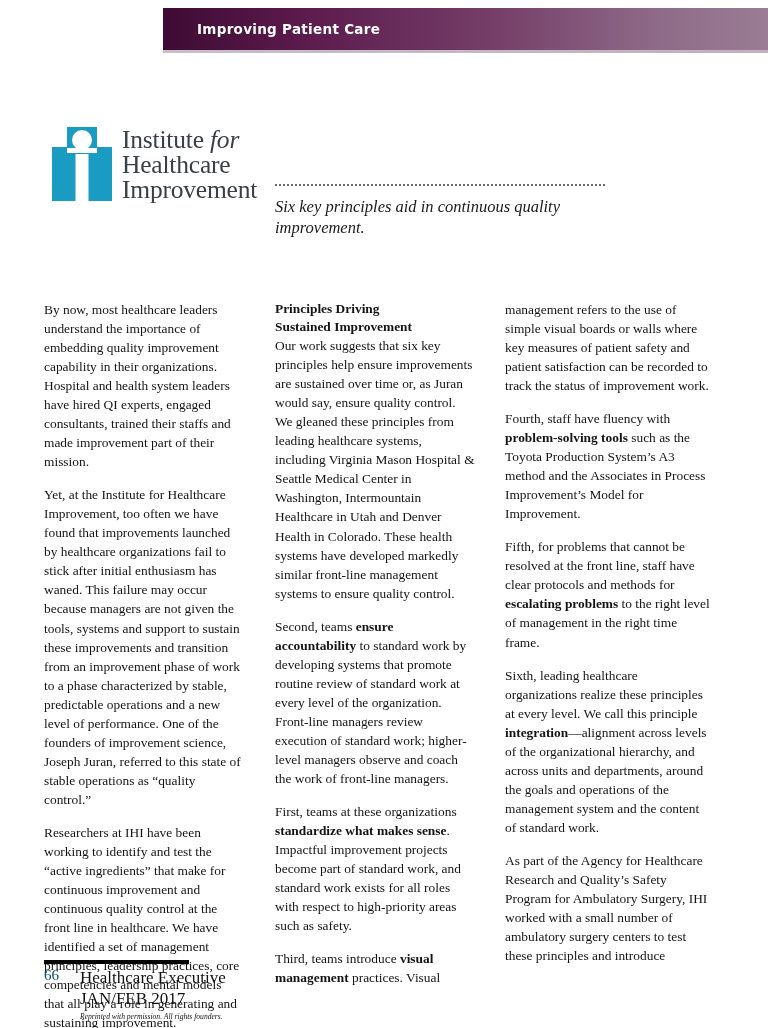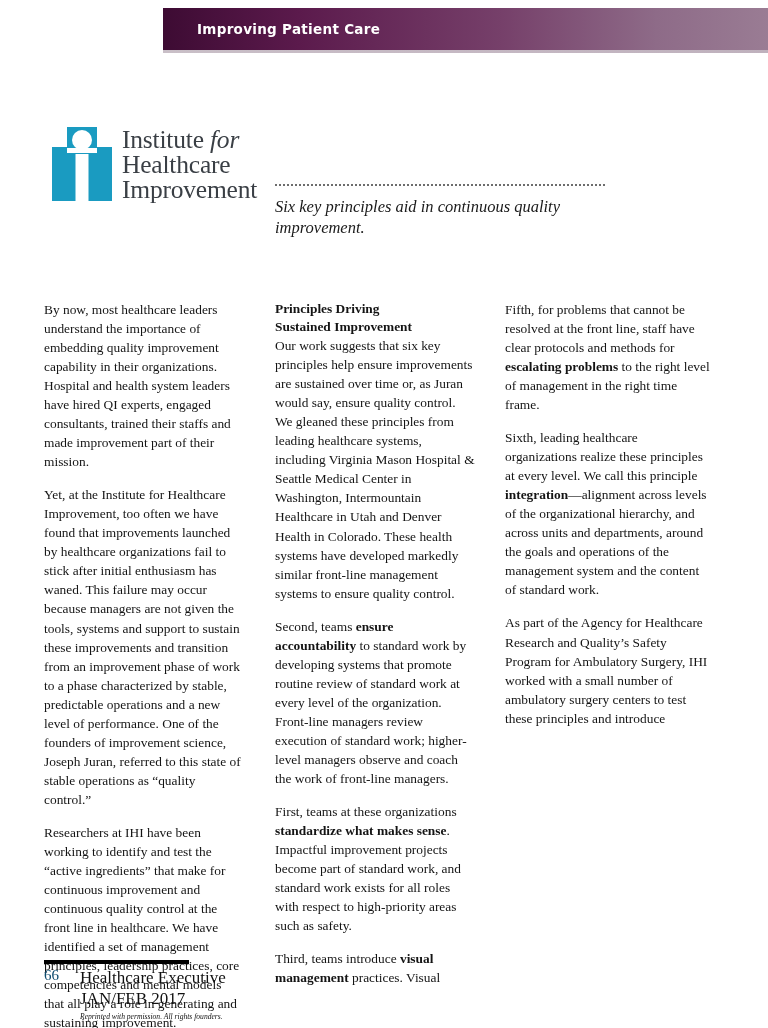--- a/index.html
+++ b/index.html
@@ -288,20 +288,22 @@
       <span>Principles Driving</span><br>
       <span>Sustained Improvement</span>
     </h2>
     <p>Our work suggests that six key principles help ensure improvements are sustained over time or, as Juran would say, ensure quality control. We gleaned these principles from leading healthcare systems, including Virginia Mason Hospital &amp; Seattle Medical Center in Washington, Intermountain Healthcare in Utah and Denver Health in Colorado. These health systems have developed markedly similar front-line management systems to ensure quality control.</p>
     <p><span>Second, teams </span><b>ensure accountability</b><span> to standard work by developing systems that promote routine review of standard work at every level of the organization. Front-line managers review execution of standard work; higher-level managers observe and coach the work of front-line managers.</span></p>
     <p><span>First, teams at these organizations </span><b>standardize what makes sense</b><span>. Impactful improvement projects become part of standard work, and standard work exists for all roles with respect to high-priority areas such as safety.</span></p>
     <p class="tight"><span>Third, teams introduce </span><b>visual management</b><span> practices. Visual</span></p>
   </div>
 
   <div class="col">
+    <p>management refers to the use of simple visual boards or walls where key measures of patient safety and patient satisfaction can be recorded to track the status of improvement work.</p>
+    <p><span>Fourth, staff have fluency with </span><b>problem-solving tools</b><span> such as the Toyota Production System’s A3 method and the Associates in Process Improvement’s Model for Improvement.</span></p>
     <p><span>Fifth, for problems that cannot be resolved at the front line, staff have clear protocols and methods for </span><b>escalating problems</b><span> to the right level of management in the right time frame.</span></p>
     <p><span>Sixth, leading healthcare organizations realize these principles at every level. We call this principle </span><b>integration</b><span>—alignment across levels of the organizational hierarchy, and across units and departments, around the goals and operations of the management system and the content of standard work.</span></p>
     <p class="tight">As part of the Agency for Healthcare Research and Quality’s Safety Program for Ambulatory Surgery, IHI worked with a small number of ambulatory surgery centers to test these principles and introduce</p>
   </div>
 
 </div>
 
 <div class="footer">
   <div class="footer-rule"></div>
   <div class="footer-row">

